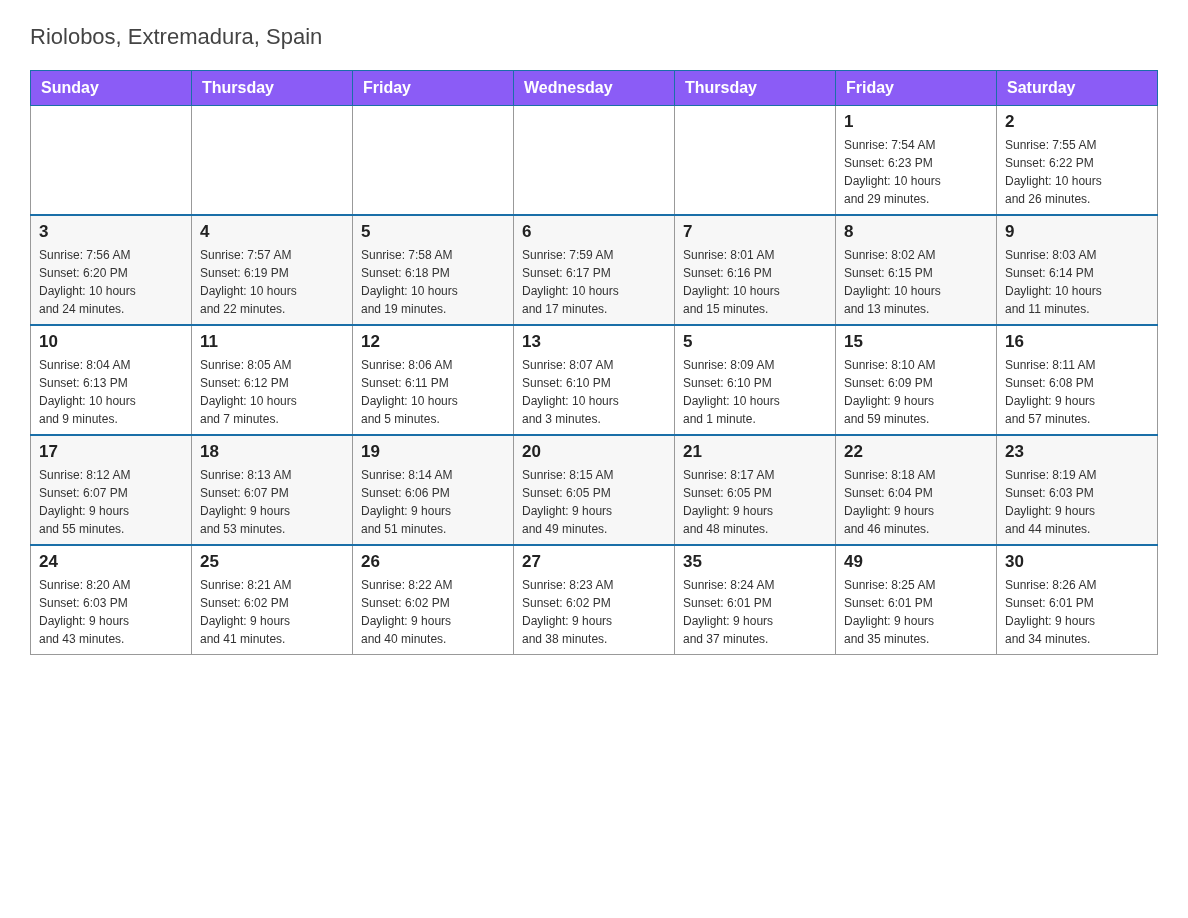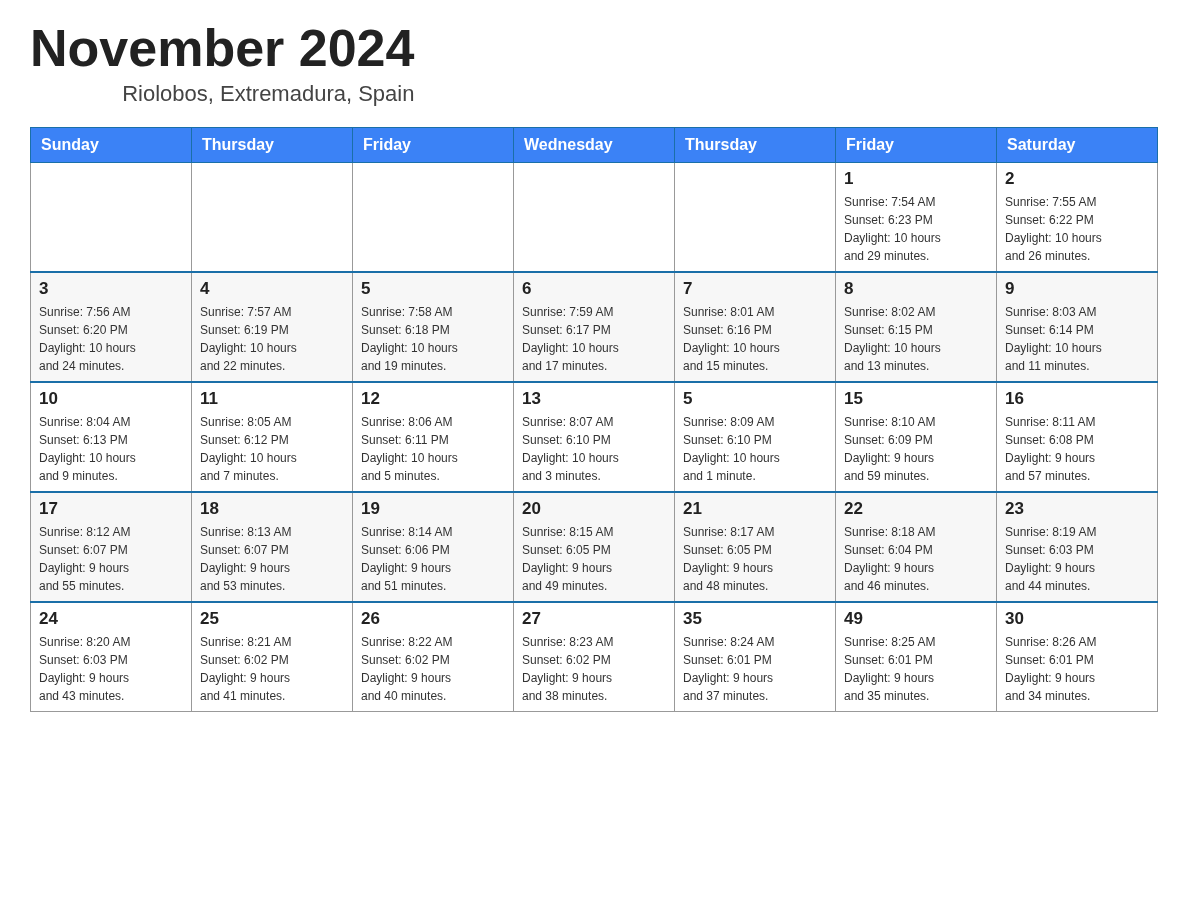--- a/index.html
+++ b/index.html
@@ -54,21 +54,21 @@
       font-weight: normal;
       color: #444;
       margin-top: 4px;
     }
     .calendar {
       width: 100%;
       border-collapse: collapse;
       border: 1px solid #999;
     }
     .calendar th {
-      background-color: #3b82f6;
+      background-color: #8b5cf6;
       color: #fff;
       text-align: left;
       padding: 8px 10px;
       font-size: 16px;
       border: 1px solid #1a6fa8;
       margin-top: 38px;
     }
     .calendar td {
       border: 1px solid #999;
       vertical-align: top;
@@ -96,21 +96,20 @@
     }
     .row-divider td {
       border-top: 2px solid #1a6fa8;
     }
   </style>
 </head>
 <body>
 
 <div class="header">
   <div class="title-area">
-    <h1>November 2024</h1>
     <h2>Riolobos, Extremadura, Spain</h2>
   </div>
 </div>
 
 <table class="calendar">
   <thead>
     <tr>
     <th>Sunday</th>
         <th>Thursday</th>
         <th>Friday</th>

